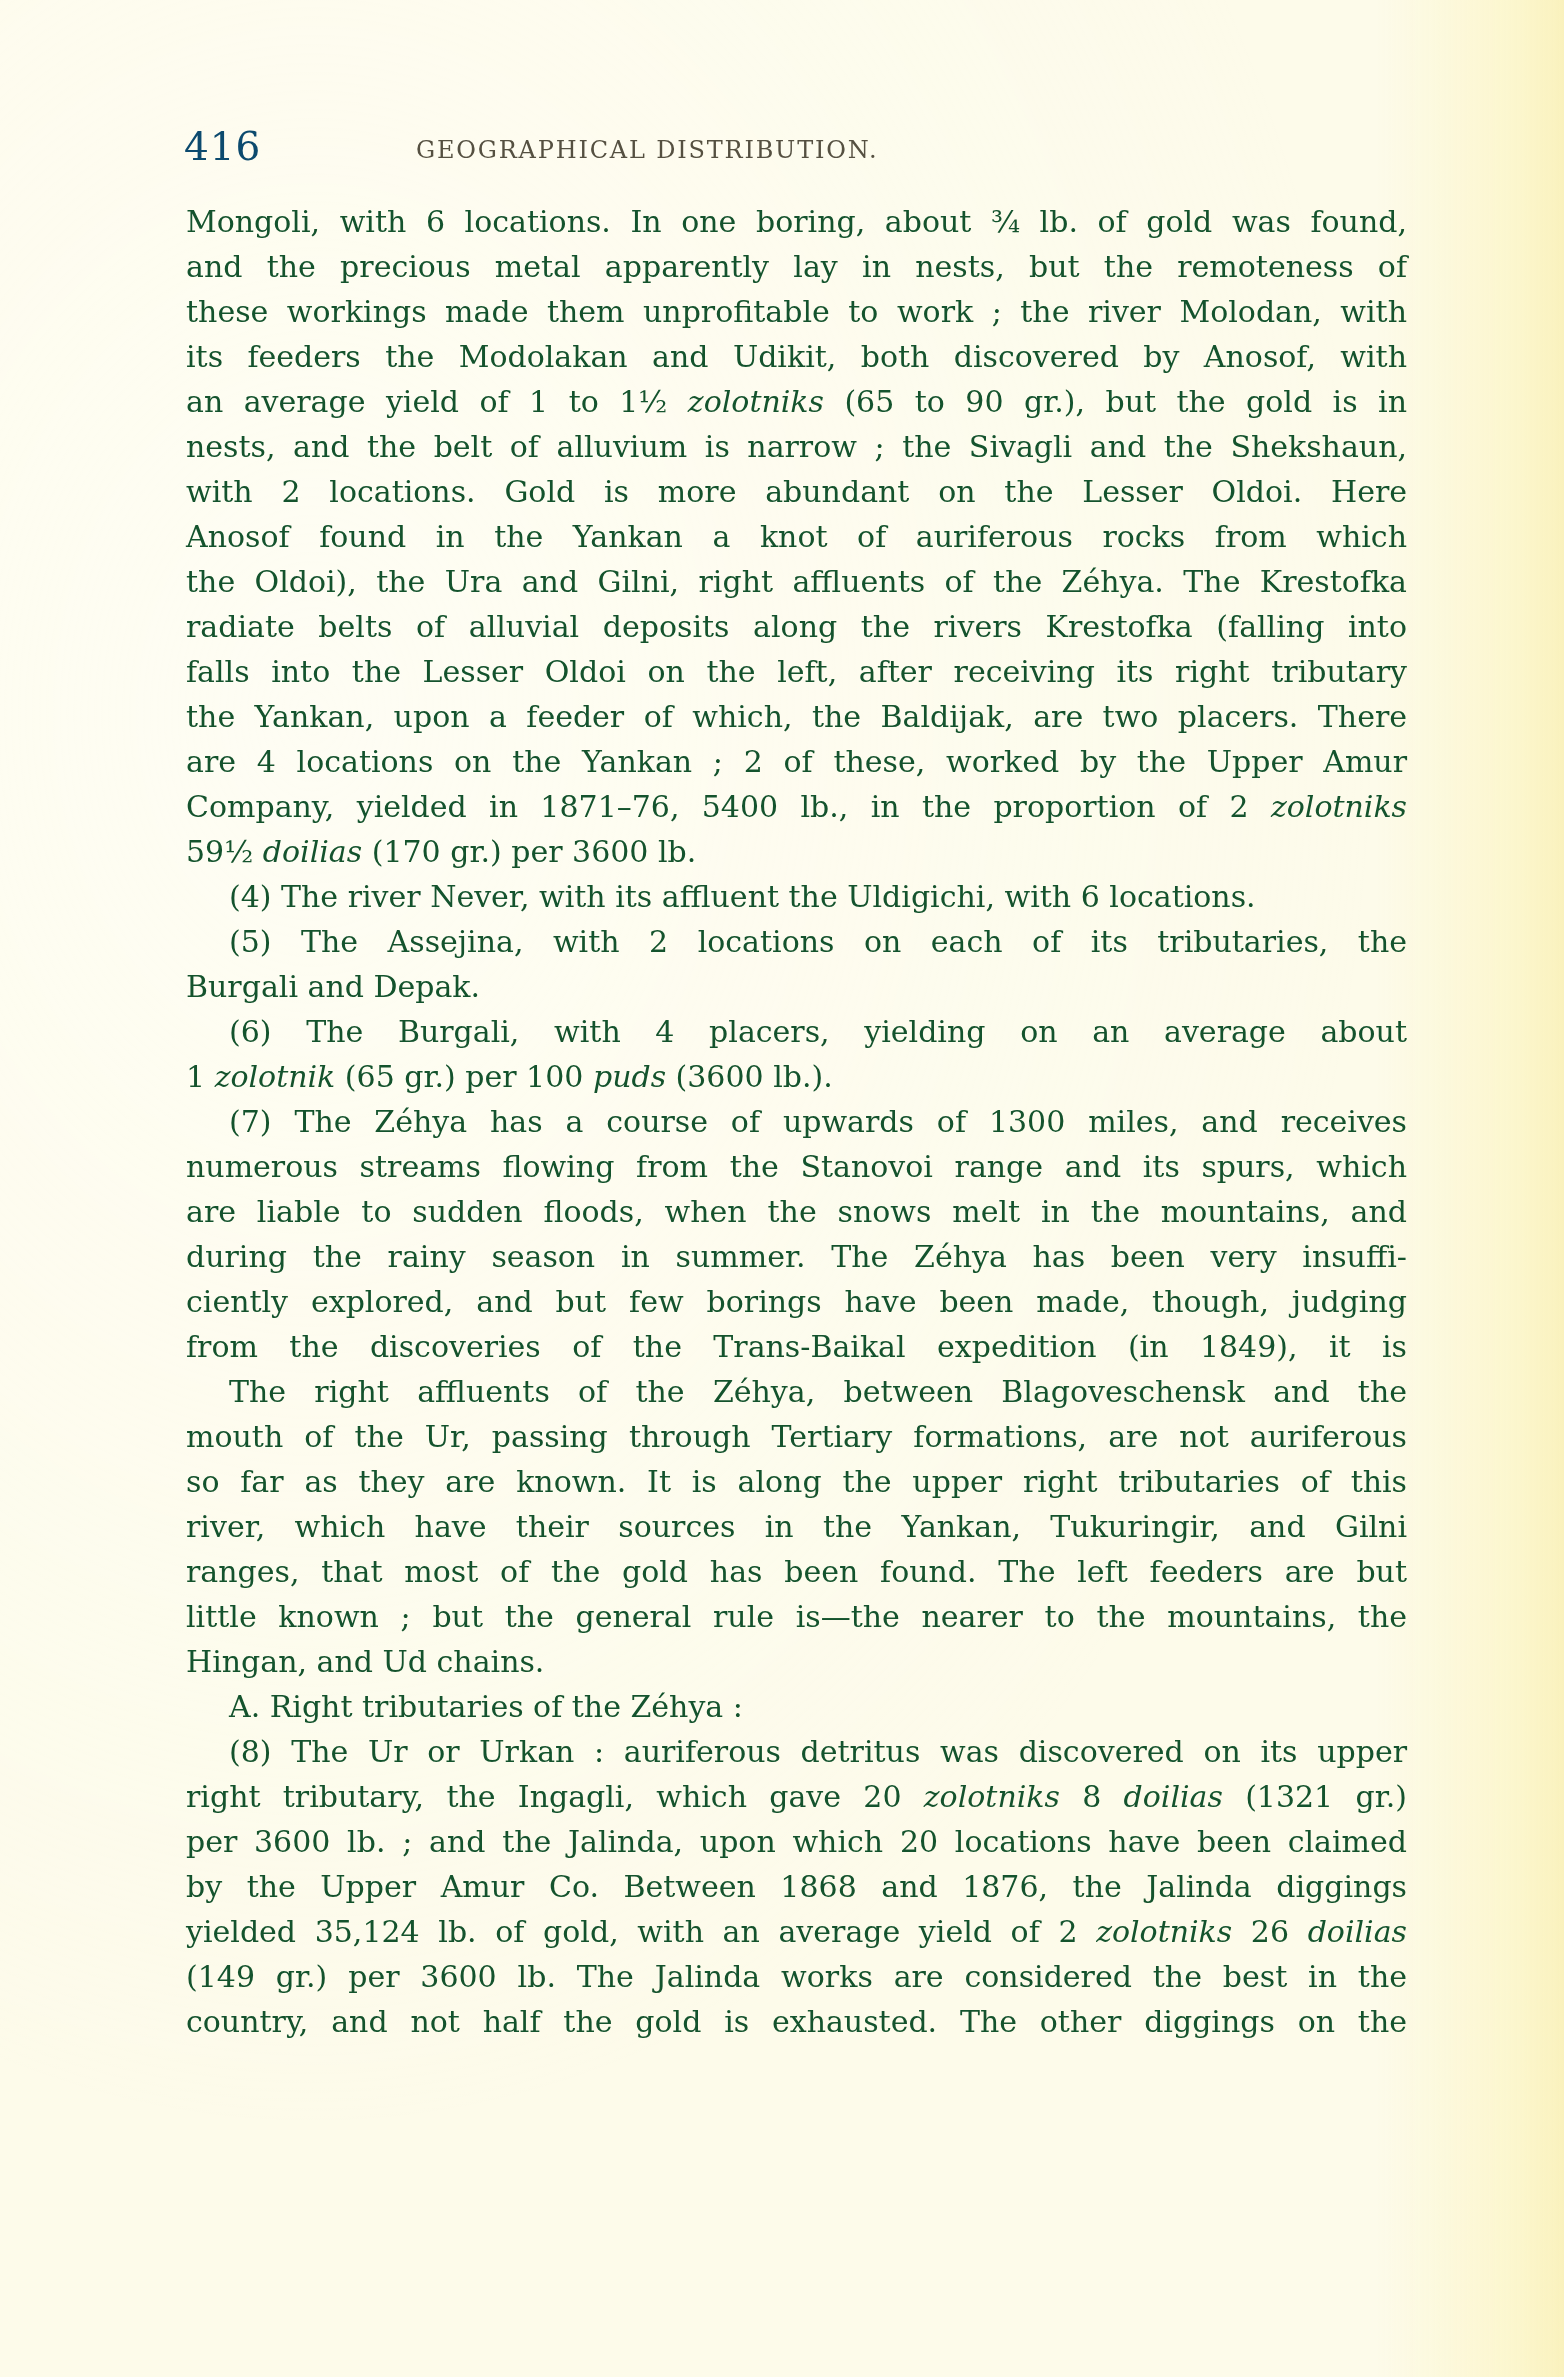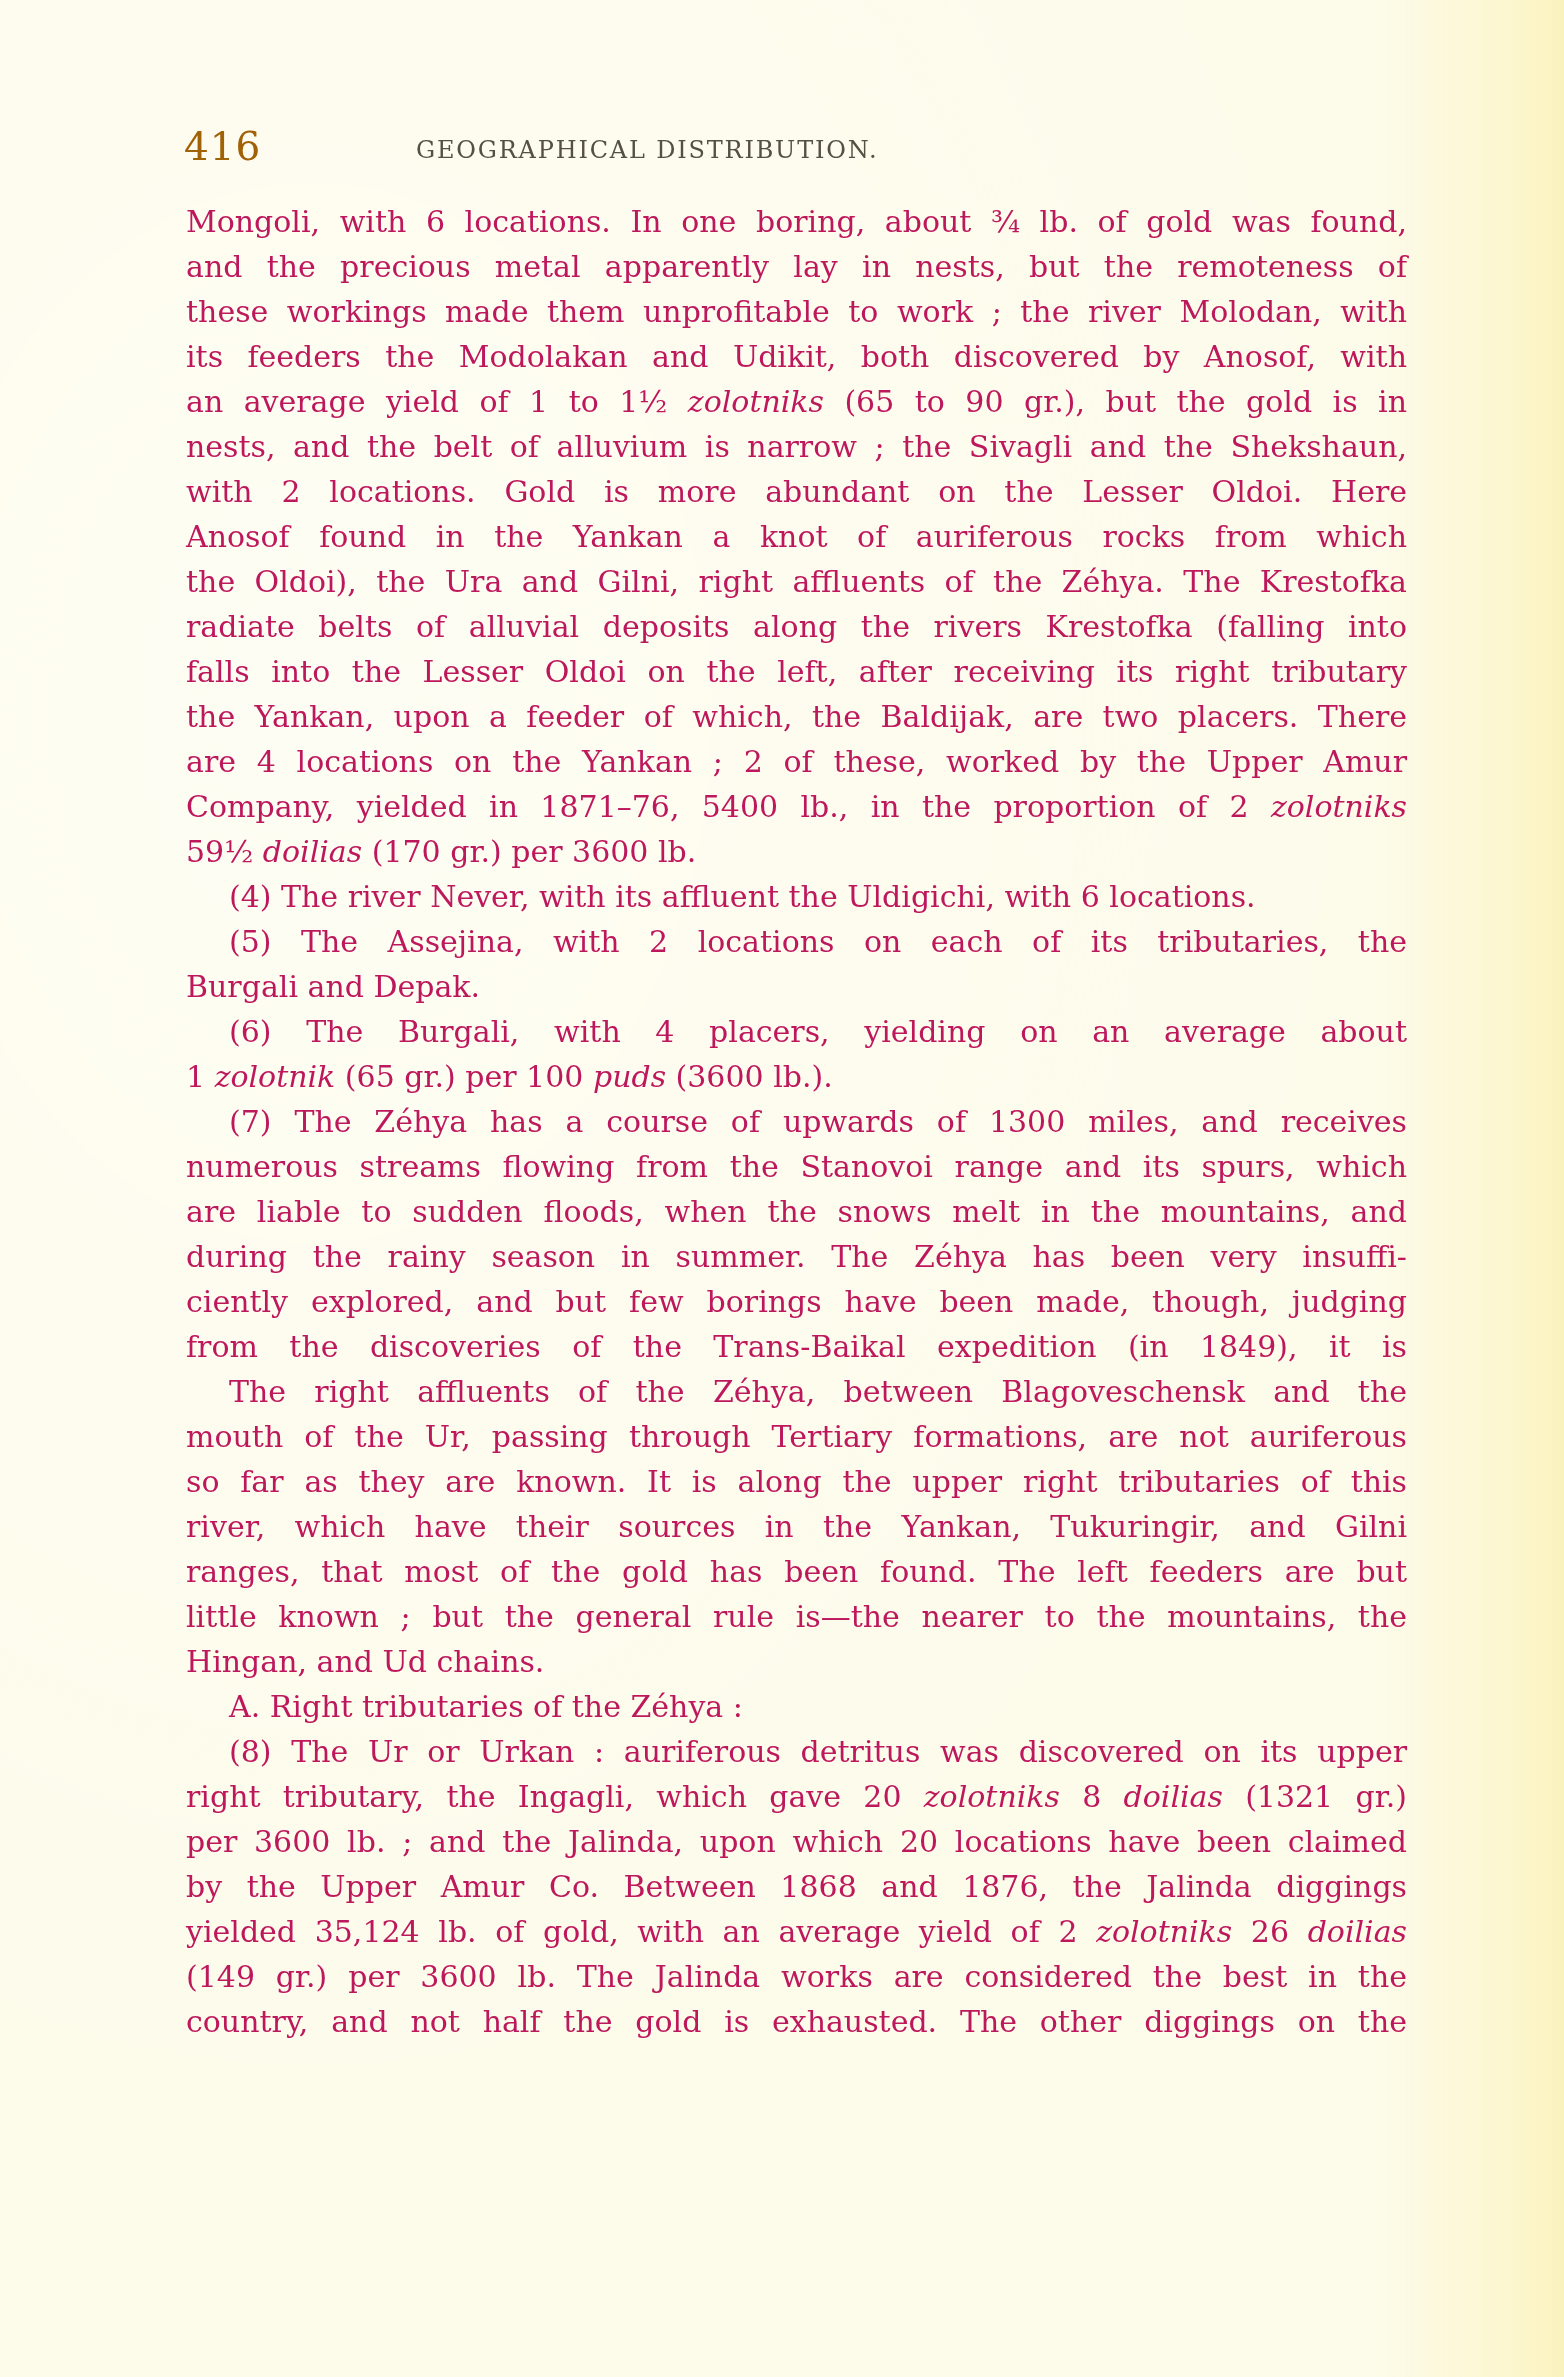--- a/index.html
+++ b/index.html
@@ -17,21 +17,21 @@
         radial-gradient(ellipse at 20% 30%, rgba(255,255,250,0.6), rgba(255,255,250,0) 60%);
       font-family: "DejaVu Serif", "Liberation Serif", serif;
       color: #4a4638;
     }
     .page-number {
       position: absolute;
       left: 184px;
       top: 124px;
       font-size: 39px;
       letter-spacing: 0.9px;
-      color: #a16207;
+      color: #0c4a6e;
     }
     .running-head {
       position: absolute;
       left: 0;
       width: 1272px;
       top: 136px;
       text-align: center;
       font-size: 24px;
       letter-spacing: 1.8px;
       color: #555041;
@@ -44,21 +44,21 @@
       top: 199px;
       width: 1221px;
     }
     .line {
       height: 45px;
       line-height: 45px;
       font-size: 30px;
       white-space: nowrap;
       text-align: justify;
       text-align-last: justify;
-      color: #be185d;
+      color: #14532d;
     }
     .line.last {
       text-align-last: left;
     }
     .line.indent {
       padding-left: 43px;
     }
     .line span.it {
       font-style: italic;
       margin-top: 17px;

